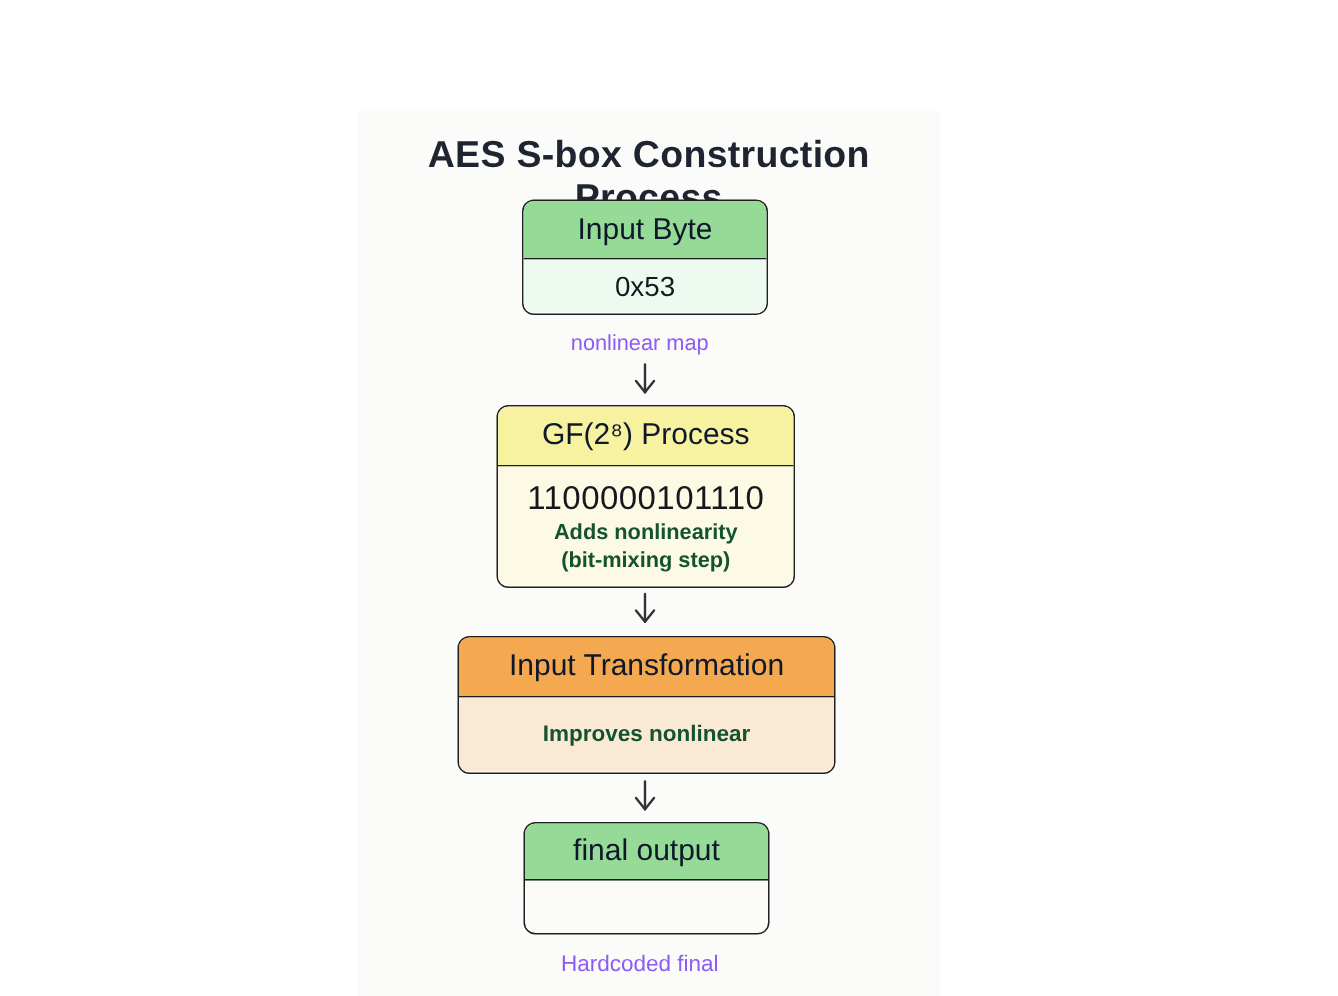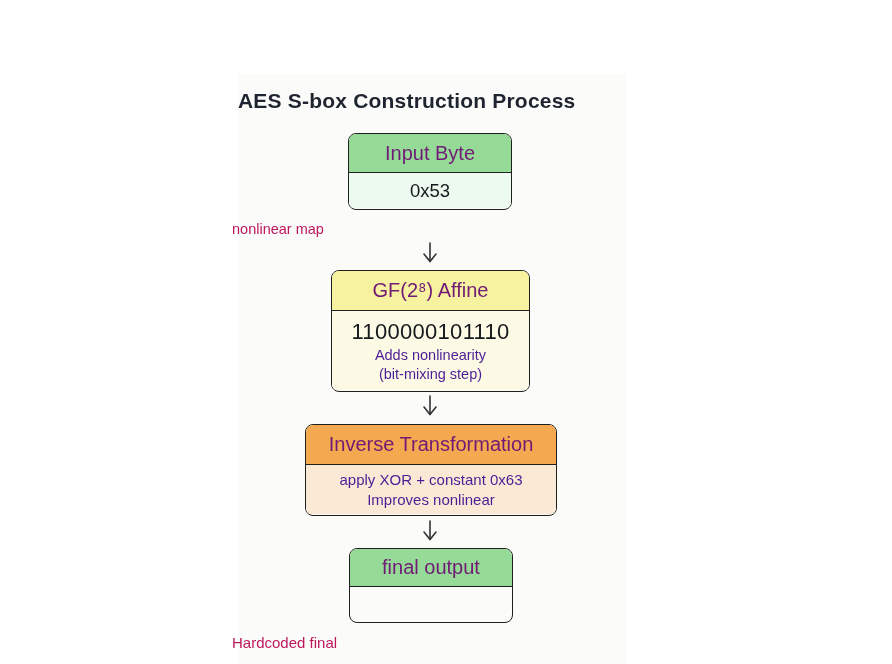--- a/index.html
+++ b/index.html
@@ -15,51 +15,51 @@
   #canvas {
     position: absolute;
     left: 238px; top: 74px;
     width: 389px; height: 590px;
     background: var(--canvas-bg, #fbfbf9);
   }
   .title {
     position: absolute;
     left: 238px; top: 89px;
     width: 389px;
-    text-align: left;
-    font-size: 21px;
+    text-align: center;
+    font-size: 25px;
     font-weight: 600;
     letter-spacing: 0.2px;
     color: var(--title-color, #1e2430);
   }
   .node {
     position: absolute;
     box-sizing: border-box;
     border: 1.5px solid var(--border, #1f1f1f);
     border-radius: 8px;
     overflow: hidden;
     text-align: center;
   }
   .node-header {
     box-sizing: border-box;
     border-bottom: 1.5px solid var(--border, #1f1f1f);
     display: flex; align-items: center; justify-content: center;
     font-size: 20px;
     font-weight: 500;
-    color: #701a75;
+    color: #0f172a;
   }
   .node-body {
     box-sizing: border-box;
     display: flex; flex-direction: column;
     align-items: center; justify-content: center;
     color: #15181c;
   }
   .value-line { font-size: 18.5px; font-weight: 500; line-height: 24px; text-align: center; }
   .big-line   { font-size: 22px;  font-weight: 500; line-height: 29px; letter-spacing: 0.3px; }
-  .note-line  { font-size: 14.5px; font-weight: 400; line-height: 19.5px; color: #4c1d95; }
+  .note-line  { font-size: 14.5px; font-weight: 700; line-height: 19.5px; color: #14532d; }
 
   
   #node-input        { left: 348px; top: 133px; width: 164px; height: 77px; }
   #node-input .node-header { height: 39px; background: var(--green-header, #95db97); }
   #node-input .node-body   { height: 35px; background: var(--green-body, #edfaf0); }
 
   #node-gf           { left: 331px; top: 270px; width: 199px; height: 122px; }
   #node-gf .node-header    { height: 40px; background: var(--yellow-header, #f6f2a0); }
   #node-gf .node-body      { height: 79px; background: var(--yellow-body, #fcfae4); }
 
@@ -67,23 +67,23 @@
   #node-affine .node-header{ height: 40px; background: var(--orange-header, #f4a84f); }
   #node-affine .node-body  { height: 49px; background: var(--orange-body, #faead5); }
 
   #node-output       { left: 349px; top: 548px; width: 164px; height: 75px; }
   #node-output .node-header{ height: 38px; background: var(--green-header, #95db97); }
   #node-output .node-body  { height: 34px; background: var(--green-body, #edfaf0); }
 
   .edge-label {
     position: absolute;
     width: 389px;
-    text-align: left;
+    text-align: center;
     font-size: 14.5px;
-    color: #be185d;
+    color: #8b5cf6;
   }
   #label-nonlinear { left: 232px; top: 221px; }
   #label-lookup    { left: 232px; top: 634px; font-size: 15px; }
 
   .arrow {
     position: absolute;
     width: 16px; height: 26px;
     left: 422px;
   }
   #arrow-1 { top: 242px; }
@@ -108,39 +108,38 @@
 
   <div class="edge-label" id="label-nonlinear">nonlinear map</div>
   <div class="arrow" id="arrow-1">
     <svg width="16" height="26" viewBox="0 0 16 26" fill="none">
       <path d="M8 1 L8 19.5" stroke="#333333" stroke-width="1.6" stroke-linecap="round"></path>
       <path d="M2 12 L8 19.5 L14 12" stroke="#333333" stroke-width="1.6" fill="none" stroke-linecap="round" stroke-linejoin="round"></path>
     </svg>
   </div>
 
   <div class="node" id="node-gf">
-    <div class="node-header">GF(2⁸) Affine</div>
+    <div class="node-header">GF(2⁸) Process</div>
     <div class="node-body">
       <div class="big-line">1100000101110</div>
       <div class="note-line">Adds nonlinearity</div>
       <div class="note-line">(bit-mixing step)</div>
     </div>
   </div>
 
   <div class="arrow" id="arrow-2">
     <svg width="16" height="26" viewBox="0 0 16 26" fill="none">
       <path d="M8 1 L8 19.5" stroke="#333333" stroke-width="1.6" stroke-linecap="round"></path>
       <path d="M2 12 L8 19.5 L14 12" stroke="#333333" stroke-width="1.6" fill="none" stroke-linecap="round" stroke-linejoin="round"></path>
     </svg>
   </div>
 
   <div class="node" id="node-affine">
-    <div class="node-header">Inverse Transformation</div>
+    <div class="node-header">Input Transformation</div>
     <div class="node-body">
-      <div class="note-line" style="font-size:15px;">apply XOR + constant 0x63</div>
       <div class="note-line" style="font-size:15px;">Improves nonlinear</div>
     </div>
   </div>
 
   <div class="arrow" id="arrow-3">
     <svg width="16" height="26" viewBox="0 0 16 26" fill="none">
       <path d="M8 1 L8 19.5" stroke="#333333" stroke-width="1.6" stroke-linecap="round"></path>
       <path d="M2 12 L8 19.5 L14 12" stroke="#333333" stroke-width="1.6" fill="none" stroke-linecap="round" stroke-linejoin="round"></path>
     </svg>
   </div>

